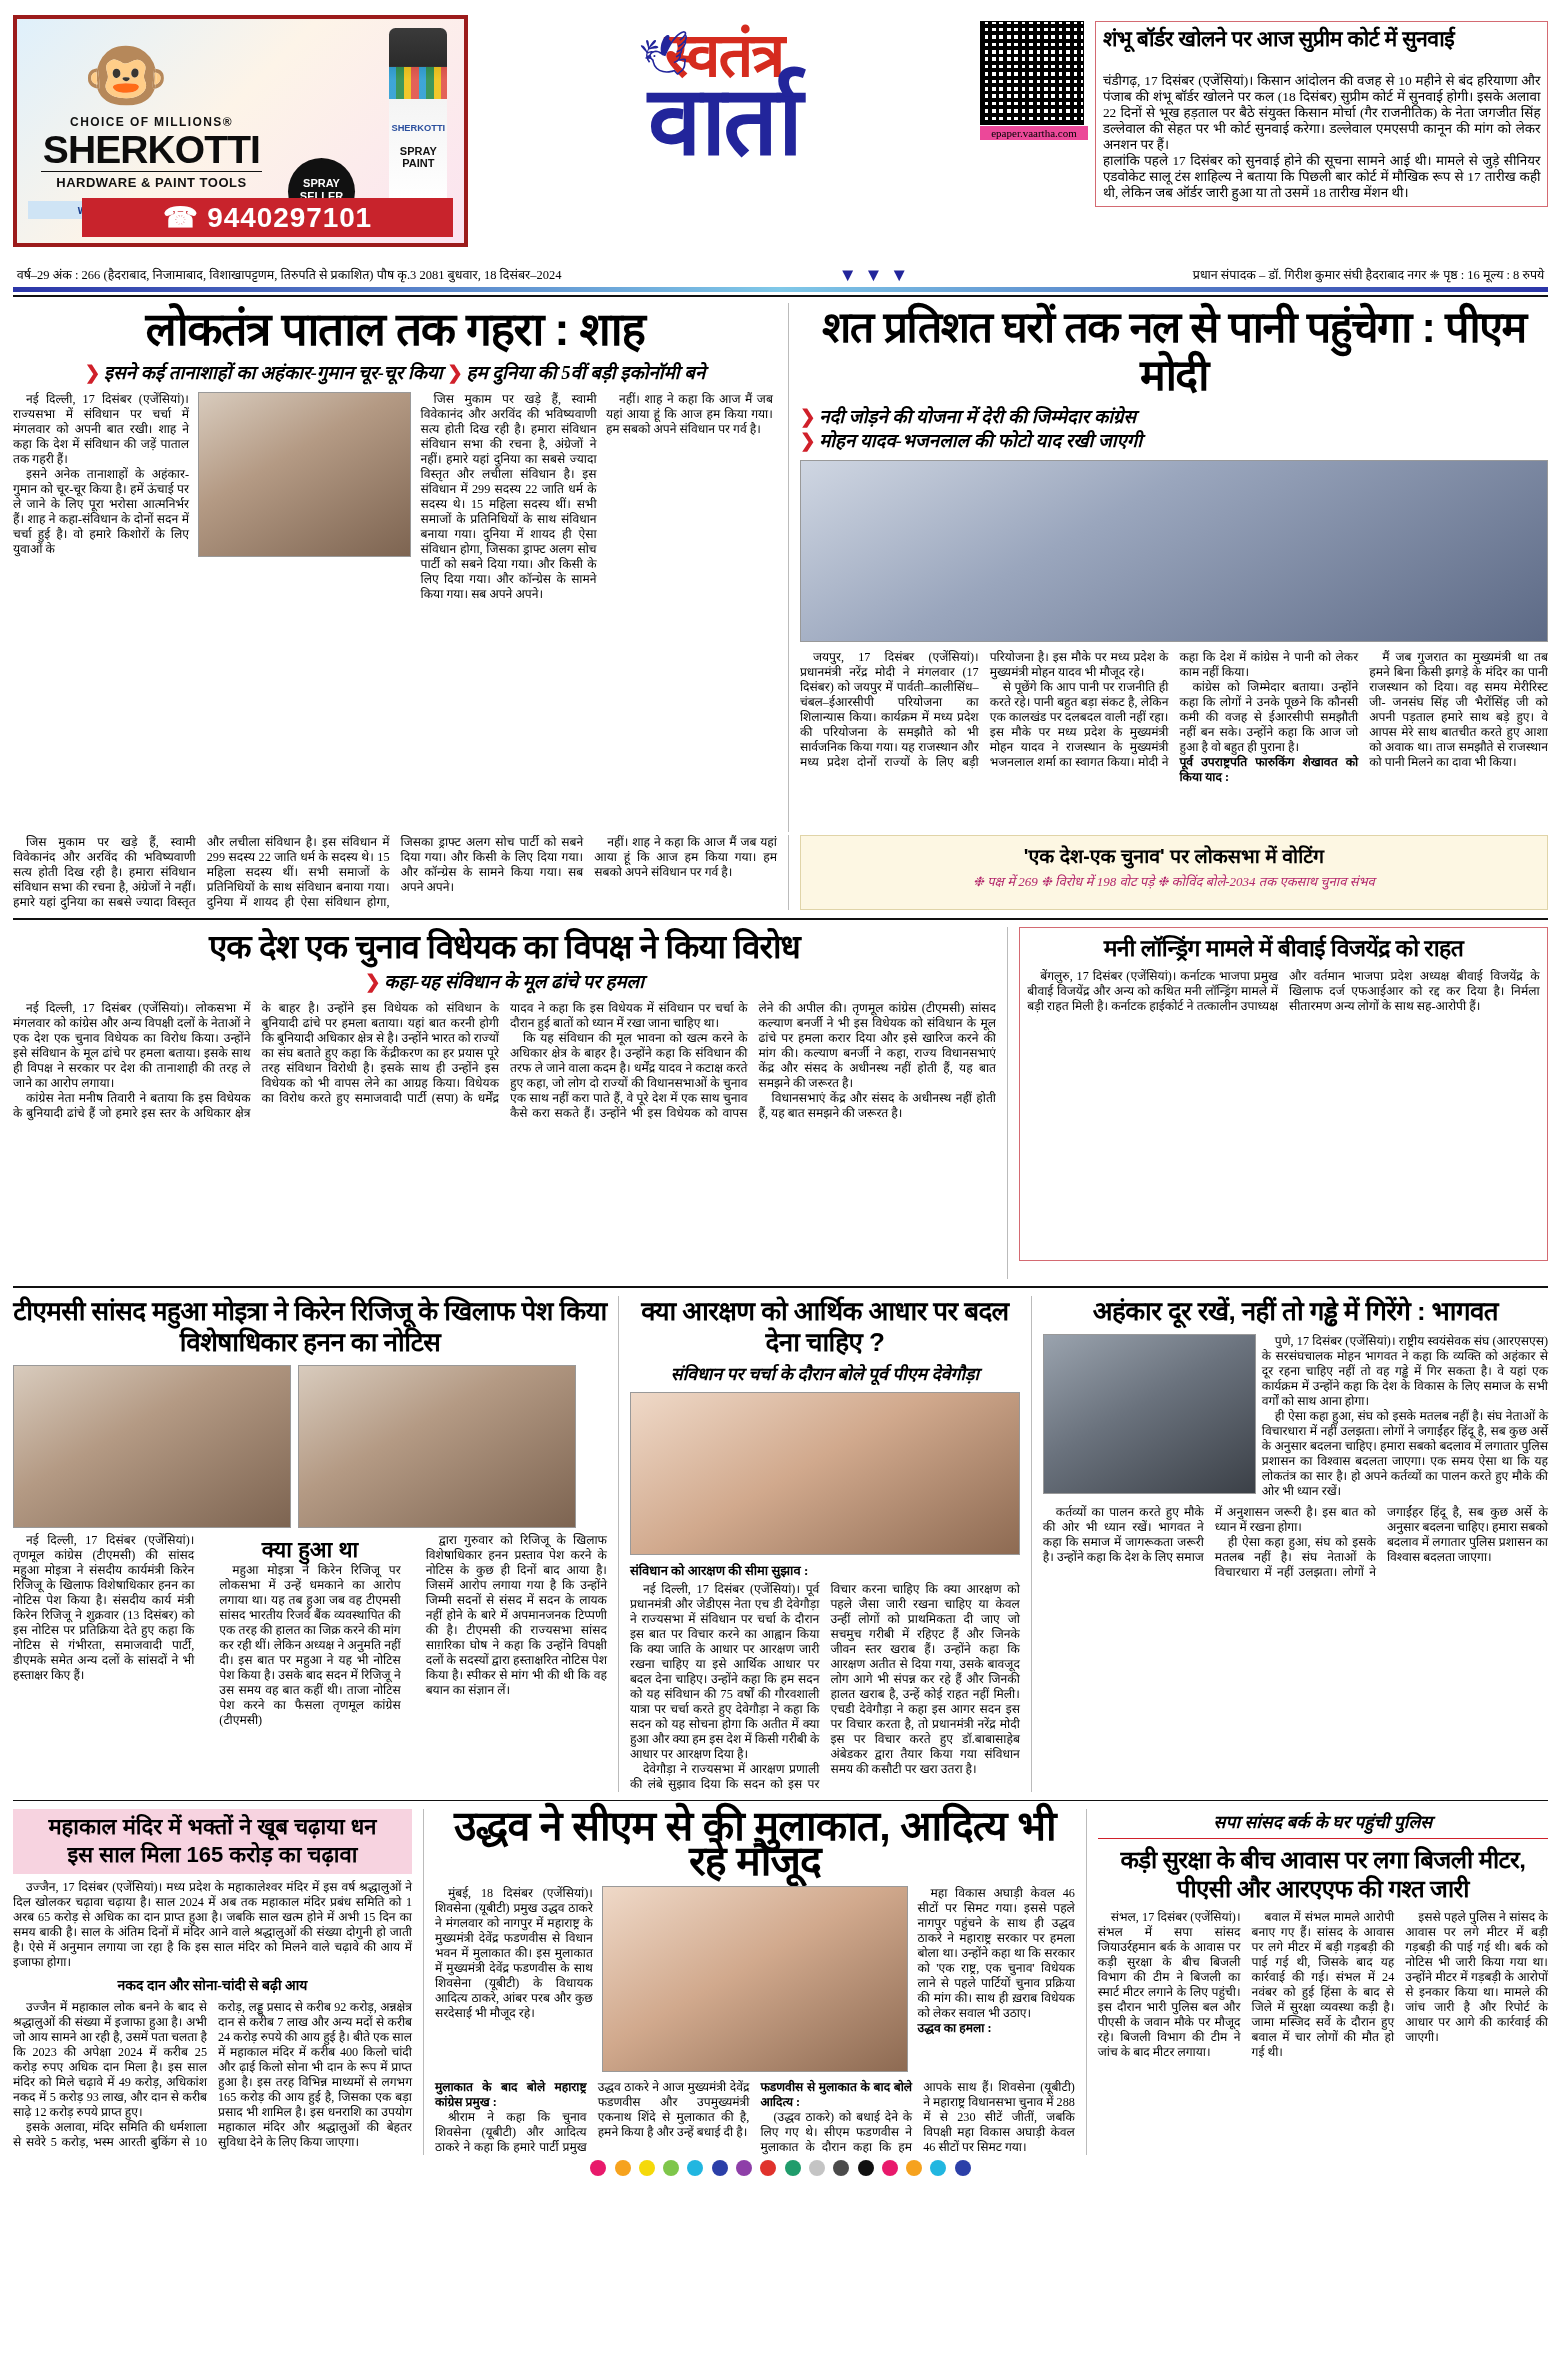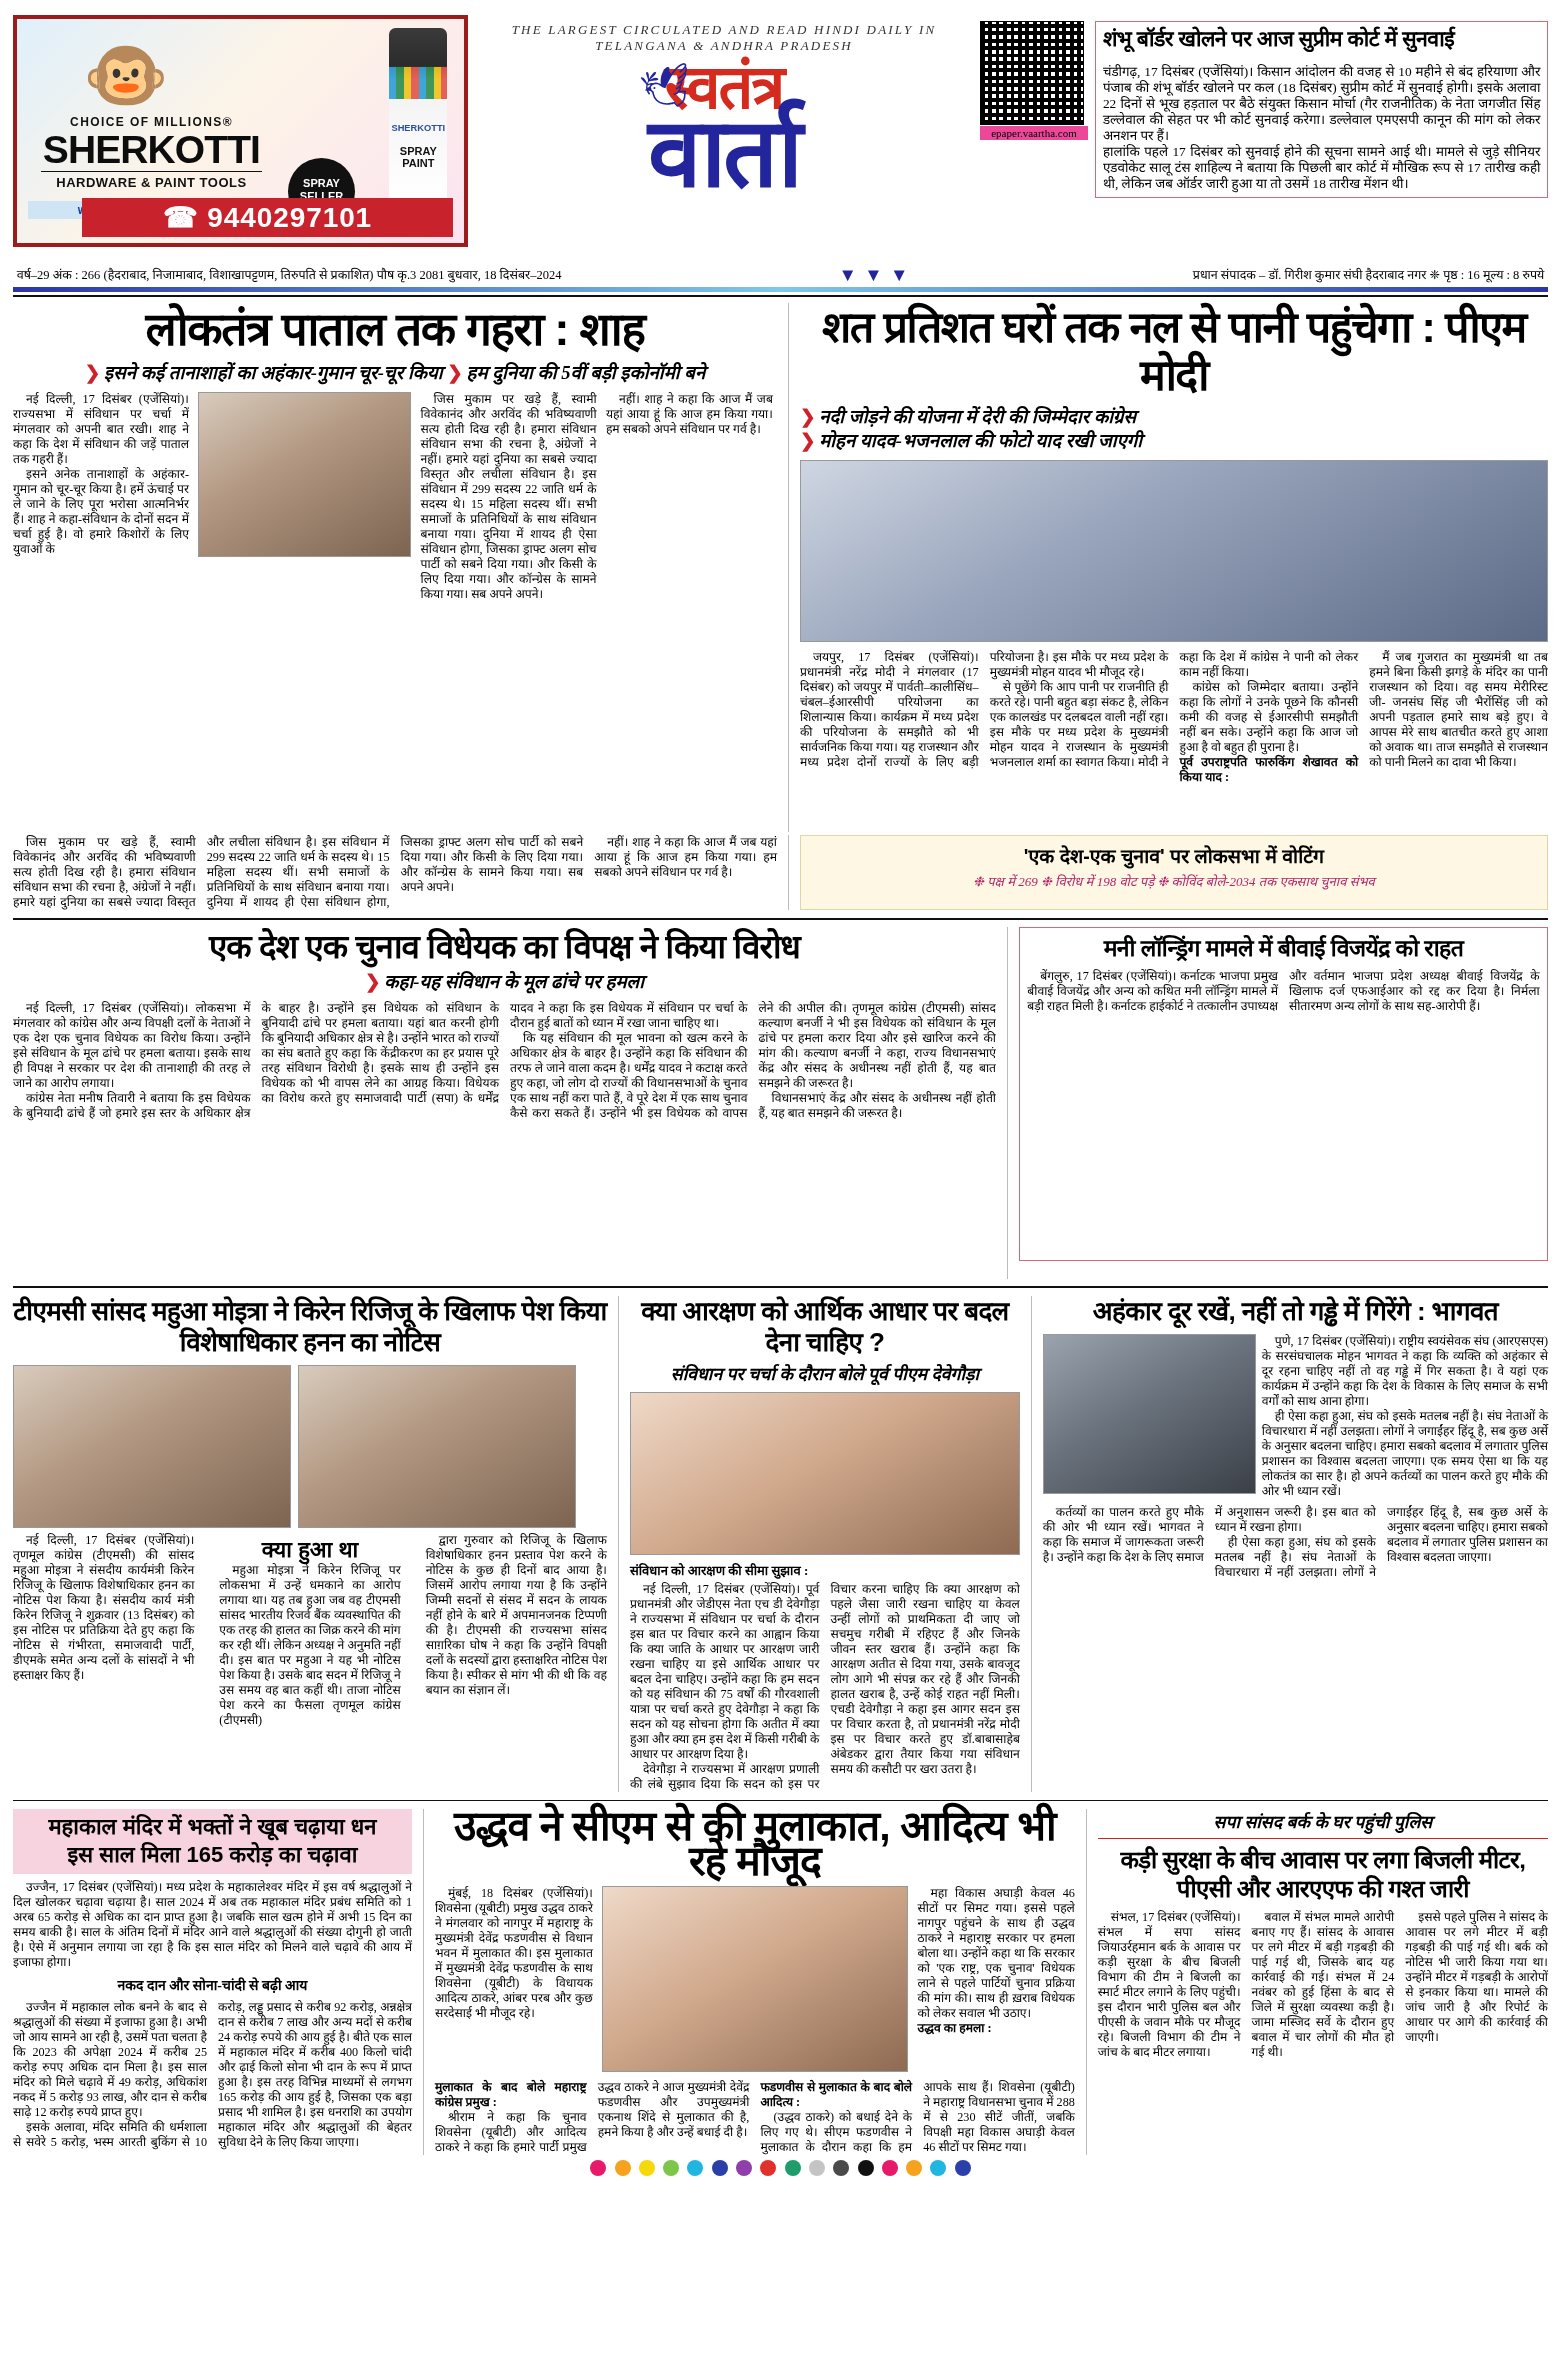--- a/index.html
+++ b/index.html
@@ -106,21 +106,21 @@
       repeating-linear-gradient(90deg,#000 0 3.7px,transparent 3.7px 7.4px);
     background-color: #fff; border: 0.9px solid #000;
   }
   .qr-cap {
     font-family: "Liberation Serif", serif; font-size: 11px; text-align: center;
     background: #ec4899; margin-top: 1.9px; padding: 0.9px 0;
   }
   .tr-box { flex: 1; border: 1.4px solid #d46a72; padding: 4.6px 6.5px; }
   .tr-head {
     font-family: "Liberation Sans", sans-serif; font-weight: bold; font-size: 21.3px;
-    line-height: 26px; letter-spacing: -0.5px; margin-bottom: 12px;
+    line-height: 26px; letter-spacing: -0.5px; margin-bottom: 21px;
   }
   .tr-body { font-size: 13.4px; line-height: 16px; text-align: justify; }
 
   
   .dateline {
     display: flex; align-items: center; justify-content: space-between;
     font-size: 12.5px; padding: 3.7px 3.7px 1.9px; margin-top: 1.9px;
   }
   .dl-arrows { color: #22259b; letter-spacing: 7.4px; font-size: 18.6px; }
   .rule-blue { height: 4.6px; background: linear-gradient(90deg,#2b35a8,#7fc8e8,#2b35a8); margin-bottom: 1.9px; }
@@ -201,21 +201,20 @@
       <div class="ad-can-drips"></div>
       <div class="ad-can-logo">SHERKOTTI</div>
       <div class="ad-can-text">SPRAY PAINT</div>
       <div class="ad-phone">
         <span>☎</span>
         <span>9440297101</span>
       </div>
     </div>
 
     <div class="mast-center">
-      <div class="mast-tag">THE LARGEST CIRCULATED AND READ HINDI DAILY IN TELANGANA &amp; ANDHRA PRADESH</div>
       <div class="mast-logo">
         <div class="mast-sw">स्वतंत्र</div>
         <div class="mast-bird">🕊</div>
         <div class="mast-va">वार्ता</div>
       </div>
     </div>
 
     <div class="top-right">
       <div class="qr-wrap">
         <div class="qr"></div>

